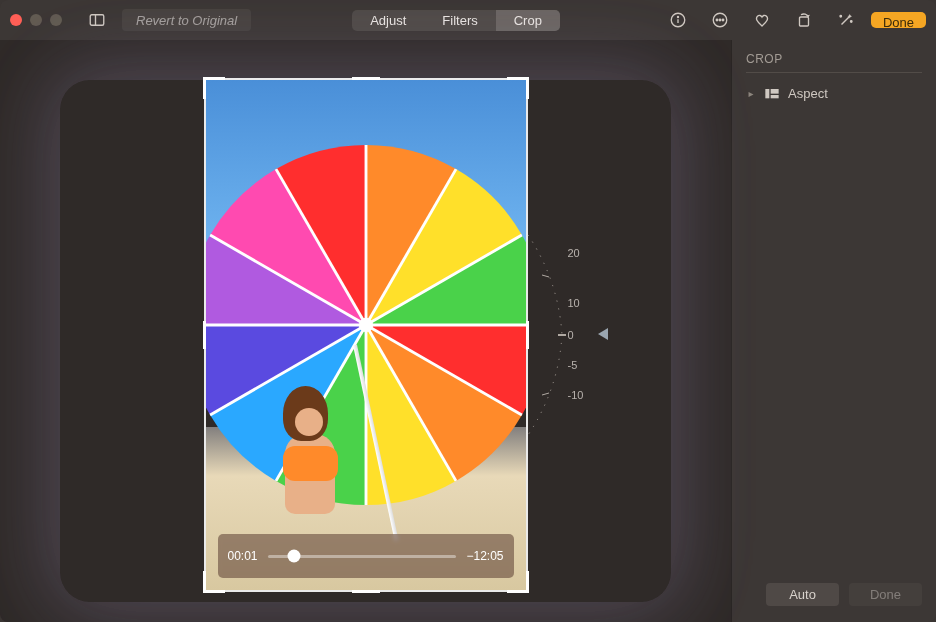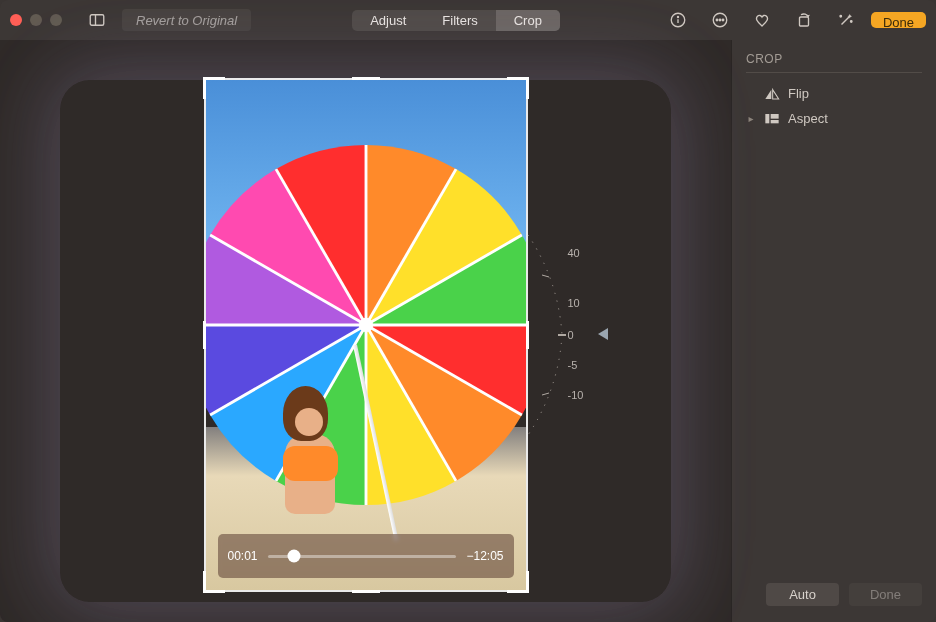--- a/index.html
+++ b/index.html
@@ -367,21 +367,21 @@
       <div class="dial">
         <svg class="dial-scale" viewBox="0 0 90 240">
           <g stroke="#b0a9a2" stroke-width="1" fill="none">
             <path d="M 12 20 A 200 200 0 0 1 46 120" stroke-dasharray="1 7"></path>
             <path d="M 46 120 A 200 200 0 0 1 12 220" stroke-dasharray="1 7"></path>
             <line x1="42" y1="120" x2="50" y2="120" stroke-width="2"></line>
             <line x1="26" y1="60" x2="33" y2="62"></line>
             <line x1="26" y1="180" x2="33" y2="178"></line>
           </g>
         </svg>
-        <span class="dial-tick-label" style="top:38px">40</span>
+        <span class="dial-tick-label" style="top:38px">20</span>
         <span class="dial-tick-label" style="top:88px">10</span>
         <span class="dial-tick-label" style="top:120px">0</span>
         <span class="dial-tick-label" style="top:150px">-5</span>
         <span class="dial-tick-label" style="top:180px">-10</span>
         <span class="dial-marker">
           <svg width="10" height="12">
               <polygon points="10,0 10,12 0,6"></polygon>
             </svg>
         </span>
       </div>
@@ -392,30 +392,20 @@
           <div class="scrub-thumb" style="left: 14%;"></div>
         </div>
         <span>−12:05</span>
       </div>
     </div>
   </div>
 
   <div class="sidebar">
     <div class="side-heading">CROP</div>
 
-    <div class="side-row">
-      <span class="chev"></span>
-      <span class="side-icon">
-        <svg viewBox="0 0 24 20" stroke="#cfc8c1" fill="#cfc8c1" stroke-width="0">
-            <polygon points="2,18 11,18 11,4"></polygon>
-            <polygon points="22,18 13,18 13,4" fill="none" stroke="#cfc8c1" stroke-width="1.6"></polygon>
-          </svg>
-      </span>
-      <span>Flip</span>
-    </div>
 
     <div class="side-row">
       <span class="chev">▸</span>
       <span class="side-icon">
         <svg viewBox="0 0 24 20" fill="#cfc8c1">
             <rect x="2" y="3" width="6" height="14"></rect>
             <rect x="10" y="3" width="12" height="7"></rect>
             <rect x="10" y="12" width="12" height="5"></rect>
           </svg>
       </span>

